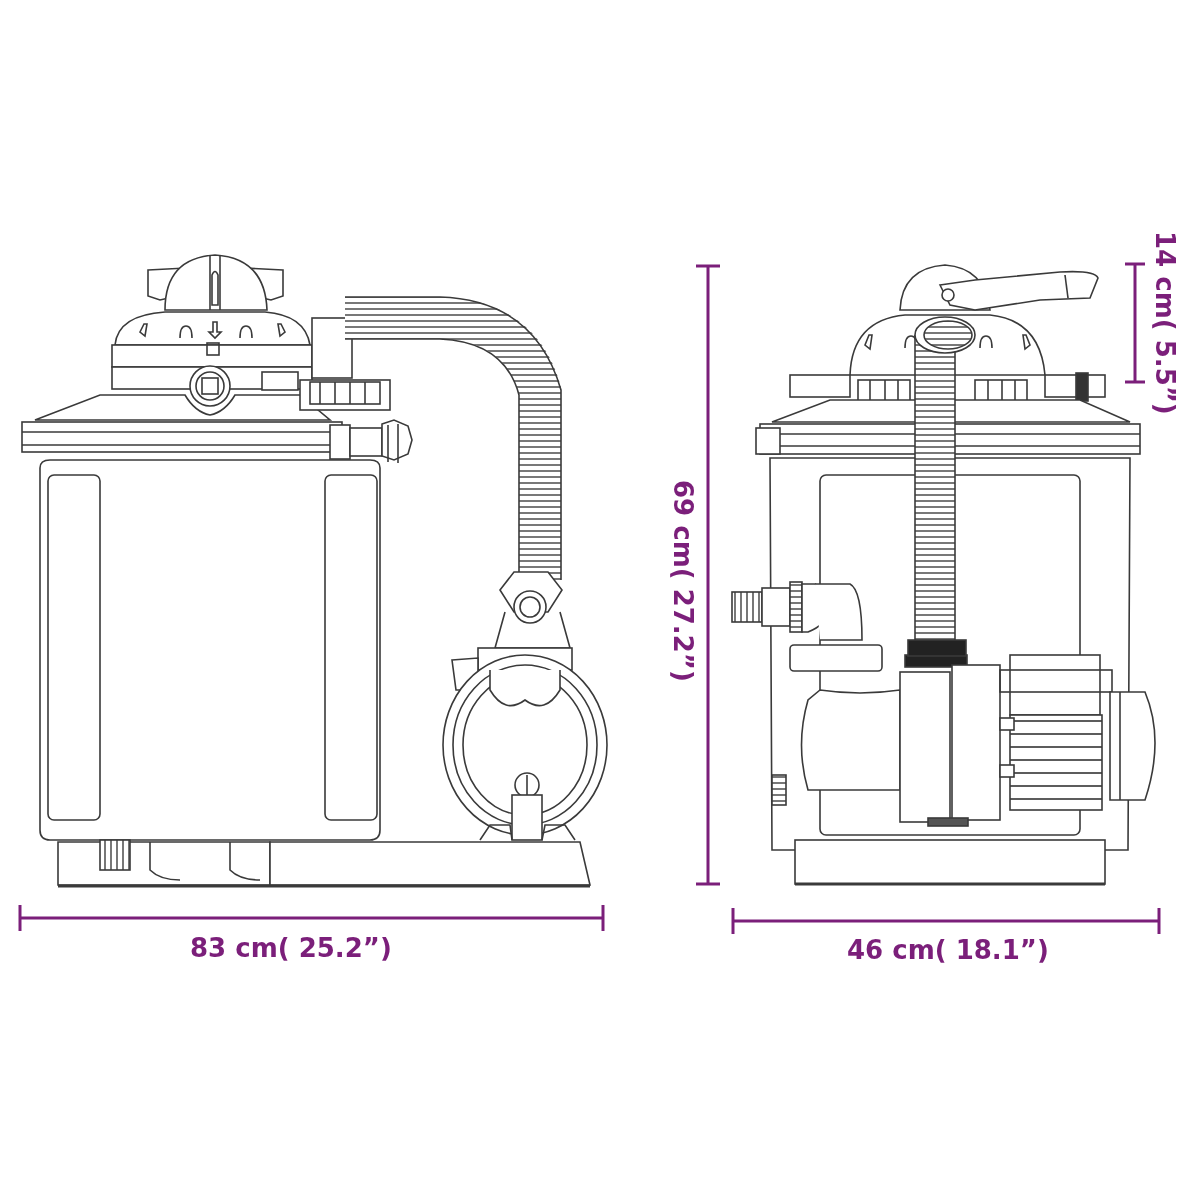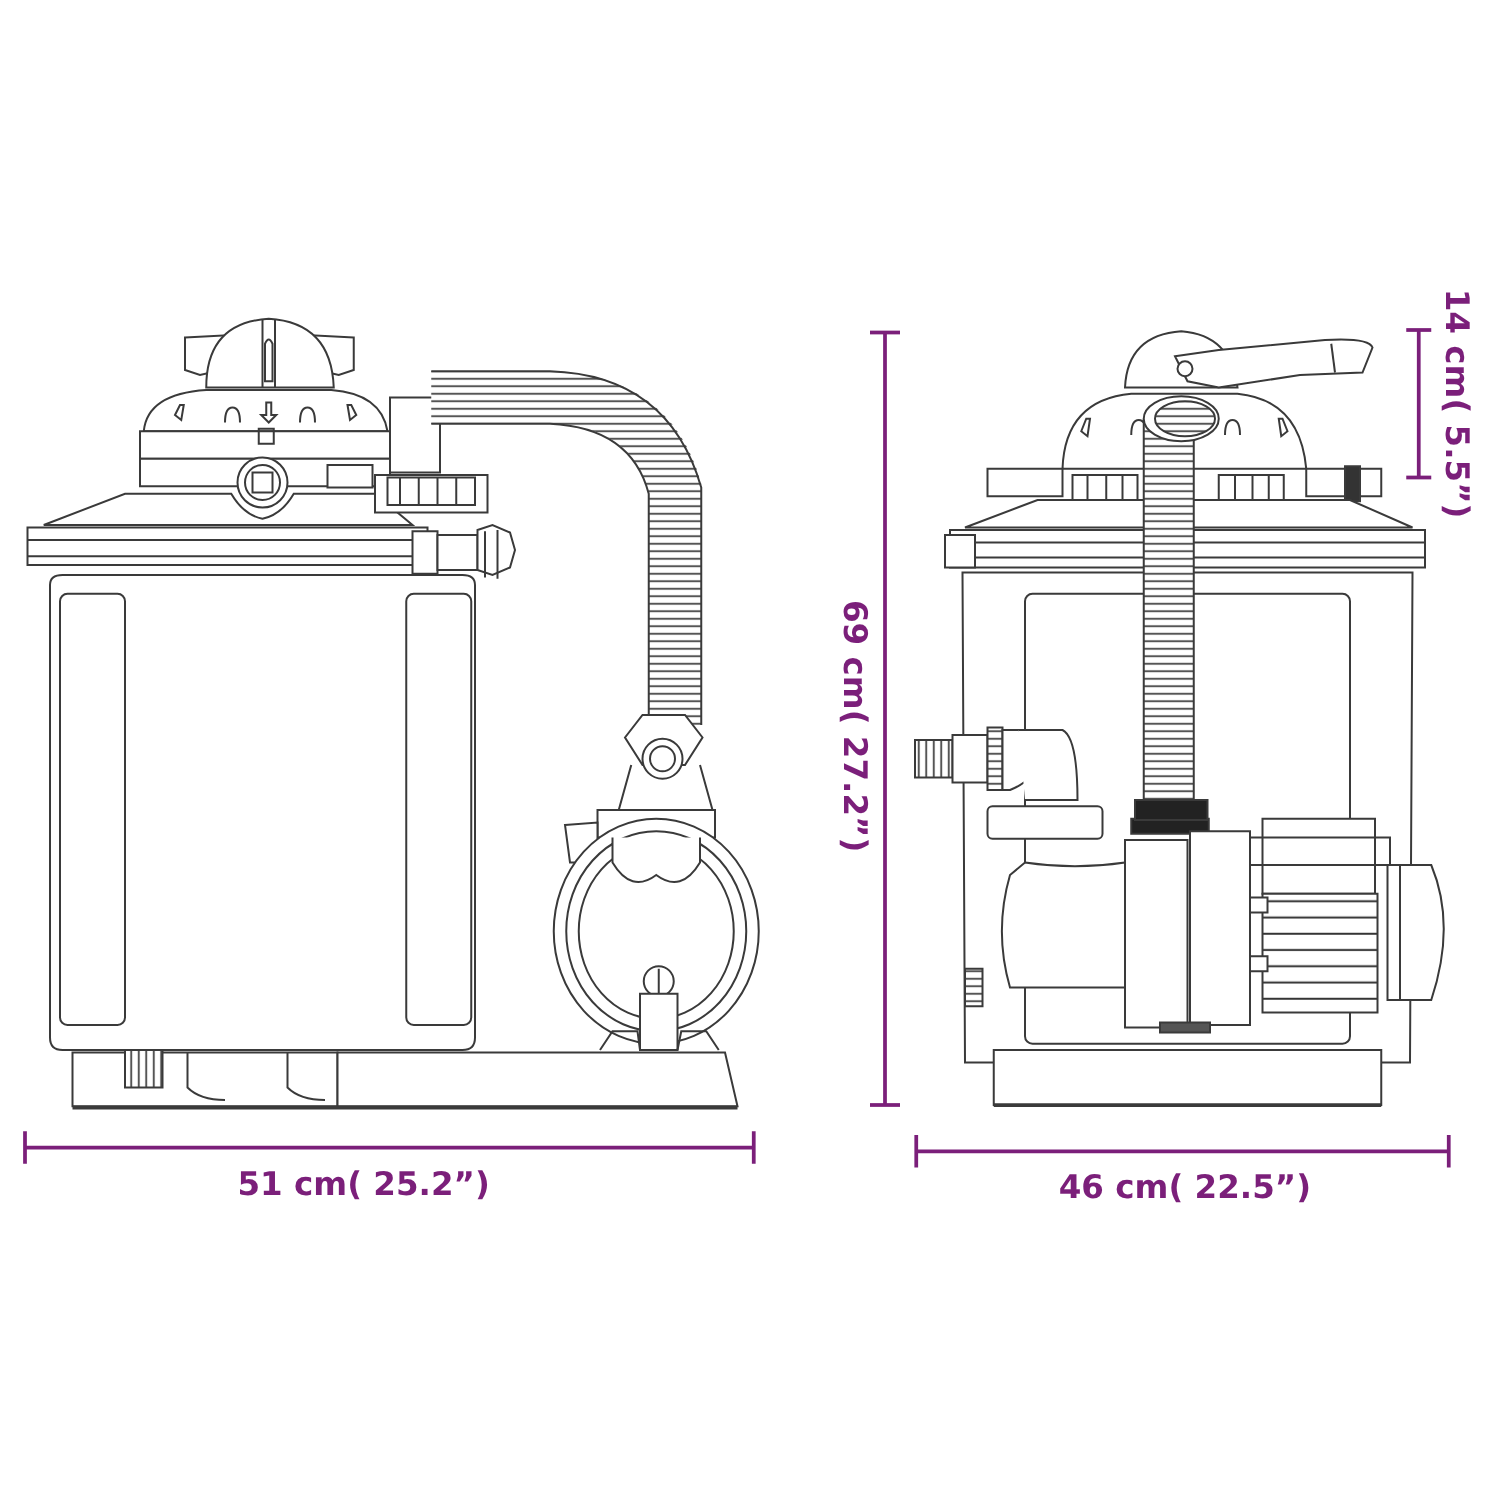--- a/index.html
+++ b/index.html
@@ -219,17 +219,17 @@
         <line x1="696" y1="884" x2="720" y2="884"></line>
       </g>
       <g>
         <line x1="1135" y1="264" x2="1135" y2="382"></line>
         <line x1="1125" y1="264" x2="1145" y2="264"></line>
         <line x1="1125" y1="382" x2="1145" y2="382"></line>
       </g>
     </g>
   </svg>
 
-  <div class="dim-label" style="left:190px; top:935px;">51 cm( 25.2”)</div>
-  <div class="dim-label" style="left:847px; top:937px;">46 cm( 22.5”)</div>
+  <div class="dim-label" style="left:190px; top:935px;">83 cm( 25.2”)</div>
+  <div class="dim-label" style="left:847px; top:937px;">46 cm( 18.1”)</div>
   <div class="dim-label vertical" style="left:583px; top:567px; width:200px; text-align:center;">69 cm( 27.2”)</div>
   <div class="dim-label vertical" style="left:1075px; top:308px; width:180px; text-align:center;">14 cm( 5.5”)</div>
 </div>
 
 </body></html>

